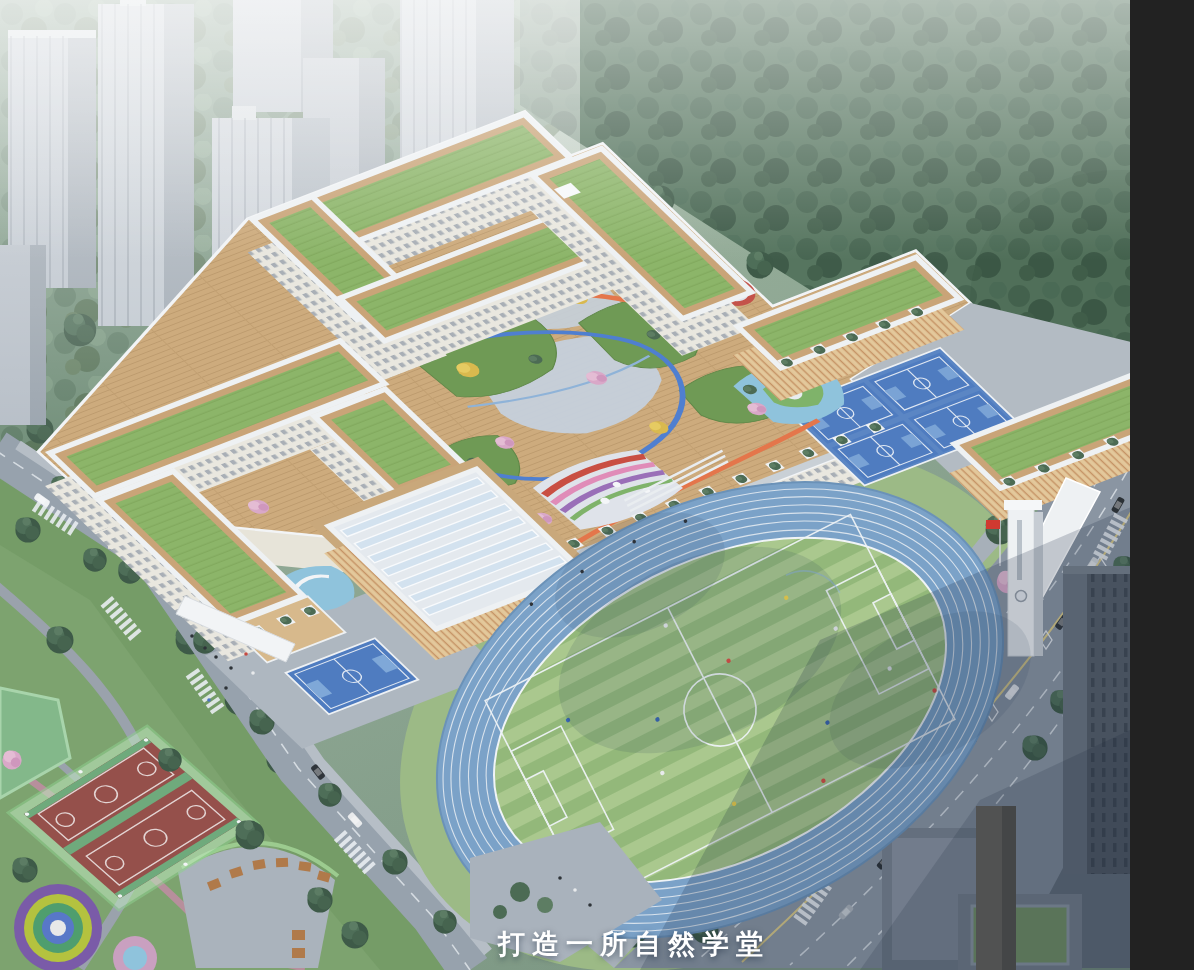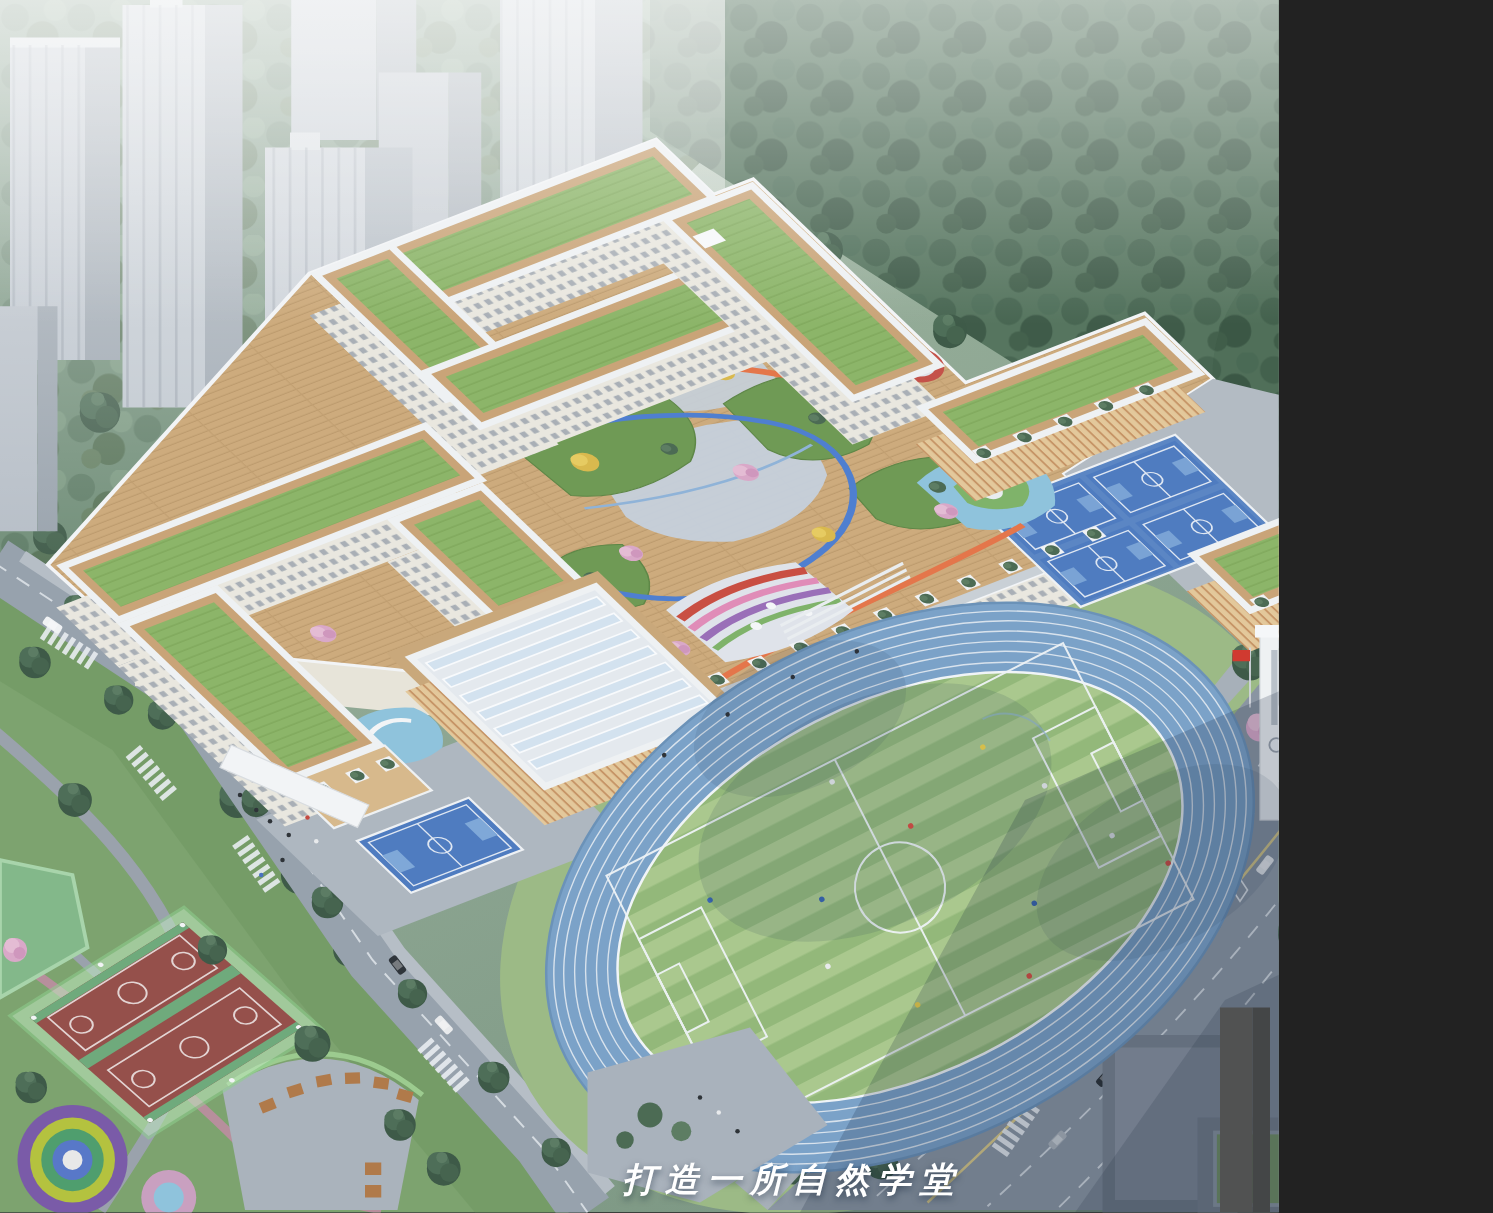--- a/index.html
+++ b/index.html
@@ -1,17 +1,17 @@
 <!DOCTYPE html>
 <html><head>
 <meta charset="utf-8">
 <style>
   html,body{margin:0;padding:0;background:#222;}
-  .stage{position:relative;width:1023px;height:970px;overflow:hidden;
-         font-family:"Liberation Sans",sans-serif;font-style:italic;}
+  .stage{position:relative;width:1130px;height:970px;overflow:hidden;
+         font-family:"Liberation Sans",sans-serif;}
   .stage svg{position:absolute;left:0;top:0;}
   .caption{position:absolute;left:634px;top:926px;transform:translateX(-50%);
            color:#fff;font-size:27px;font-weight:bold;letter-spacing:7px;
            white-space:nowrap;text-shadow:0 2px 6px rgba(10,25,45,.55);}
 </style>
 </head>
 <body>
 
 <div class="stage">
 <svg width="1194" height="970" viewBox="0 0 1194 970">

